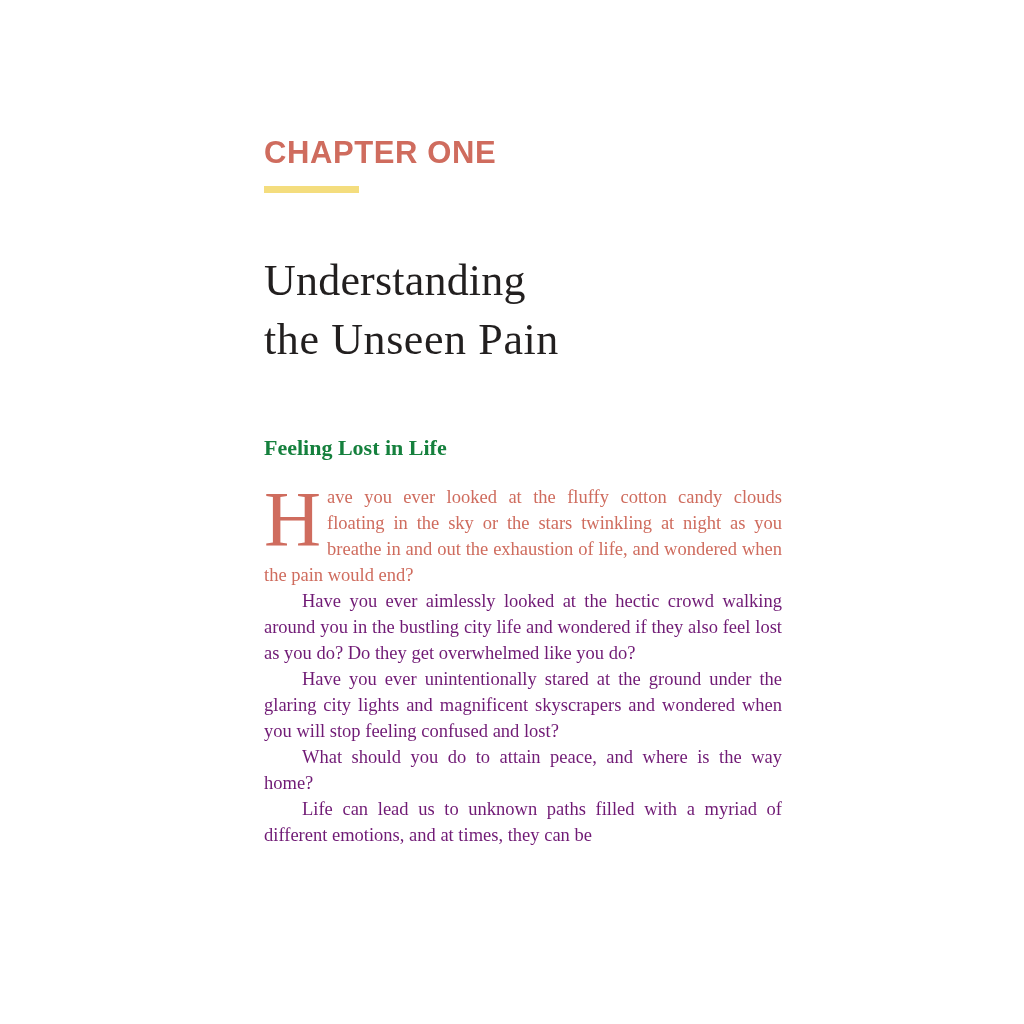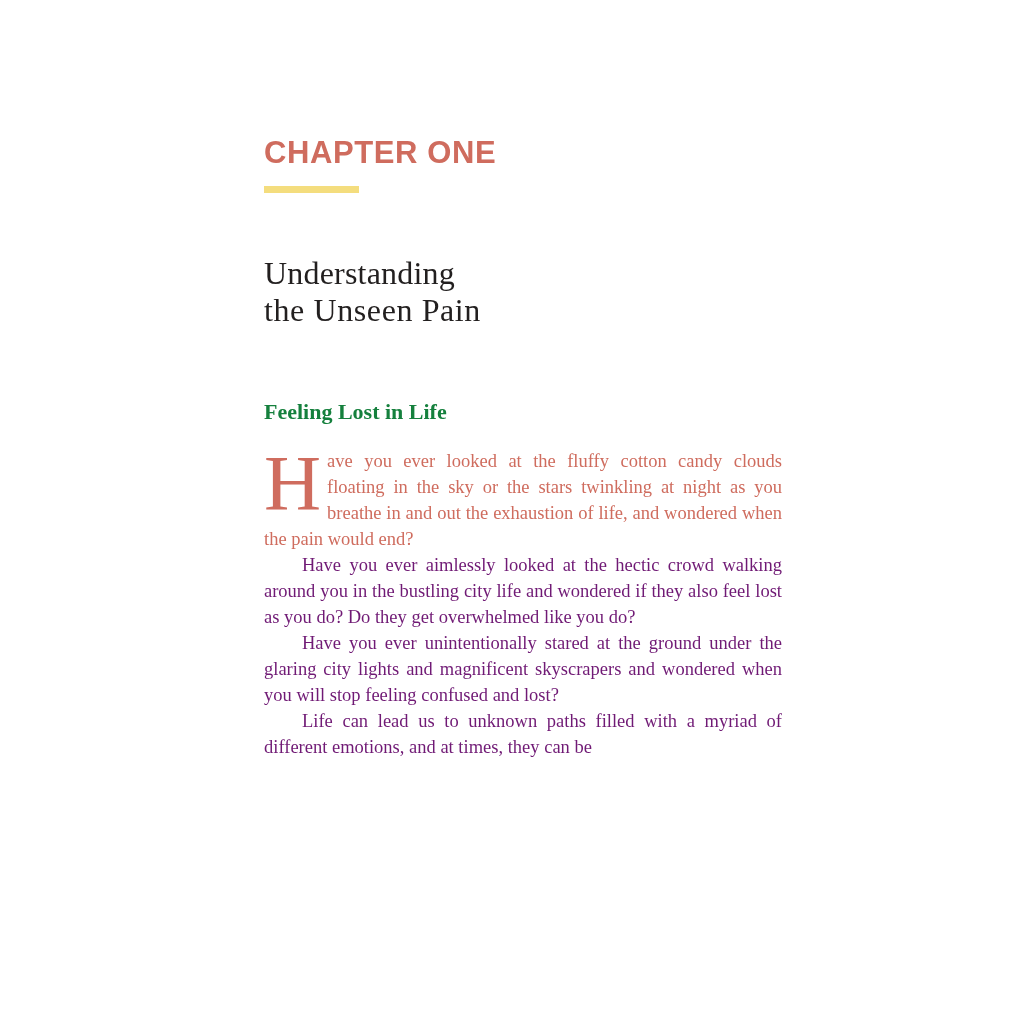--- a/index.html
+++ b/index.html
@@ -43,28 +43,29 @@
     height: 7px;
     background: #f4dd7e;
   }
 
   
   .chapter-title {
     margin: 0;
     padding-top: 62px;
     font-family: "Liberation Serif", serif;
     font-weight: 400;
-    font-size: 32px;
+    font-size: 44px;
     line-height: 1.16;
     color: #221f1f;
     letter-spacing: 0.2px;
   }
   .chapter-title .line2 {
     display: block;
     letter-spacing: 0.6px;
+    margin-top: 8px;
   }
 
   
   .section-heading {
     margin: 0;
     padding-top: 70px;
     font-family: "Liberation Serif", serif;
     font-weight: 700;
     font-size: 22px;
     line-height: 1.2;
@@ -116,17 +117,18 @@
       <span>Understanding</span>
       <span class="line2">the Unseen  Pain</span>
     </h1>
 
     <h2 class="section-heading">Feeling Lost in Life</h2>
 
     <div class="body-block">
       <p class="para lede"><span class="dropcap">H</span><span>ave you ever looked at the fluffy cotton candy clouds floating in the sky or the stars twinkling at night as you breathe in and out the exhaustion of life, and wondered when the pain would end?</span></p>
       <p class="para">Have you ever aimlessly looked at the hectic crowd walking around you in the bustling city life and wondered if they also feel lost as you do? Do they get overwhelmed like you do?</p>
       <p class="para">Have you ever unintentionally stared at the ground under the glaring city lights and magnificent skyscrapers and wondered when you will stop feeling confused and lost?</p>
+      <p class="para">What should you do to attain peace, and where is the way home?</p>
       <p class="para">Life can lead us to unknown paths filled with a myriad of different emotions, and at times, they can be</p>
     </div>
 
   </div>
 </div>
 
 </body></html>

